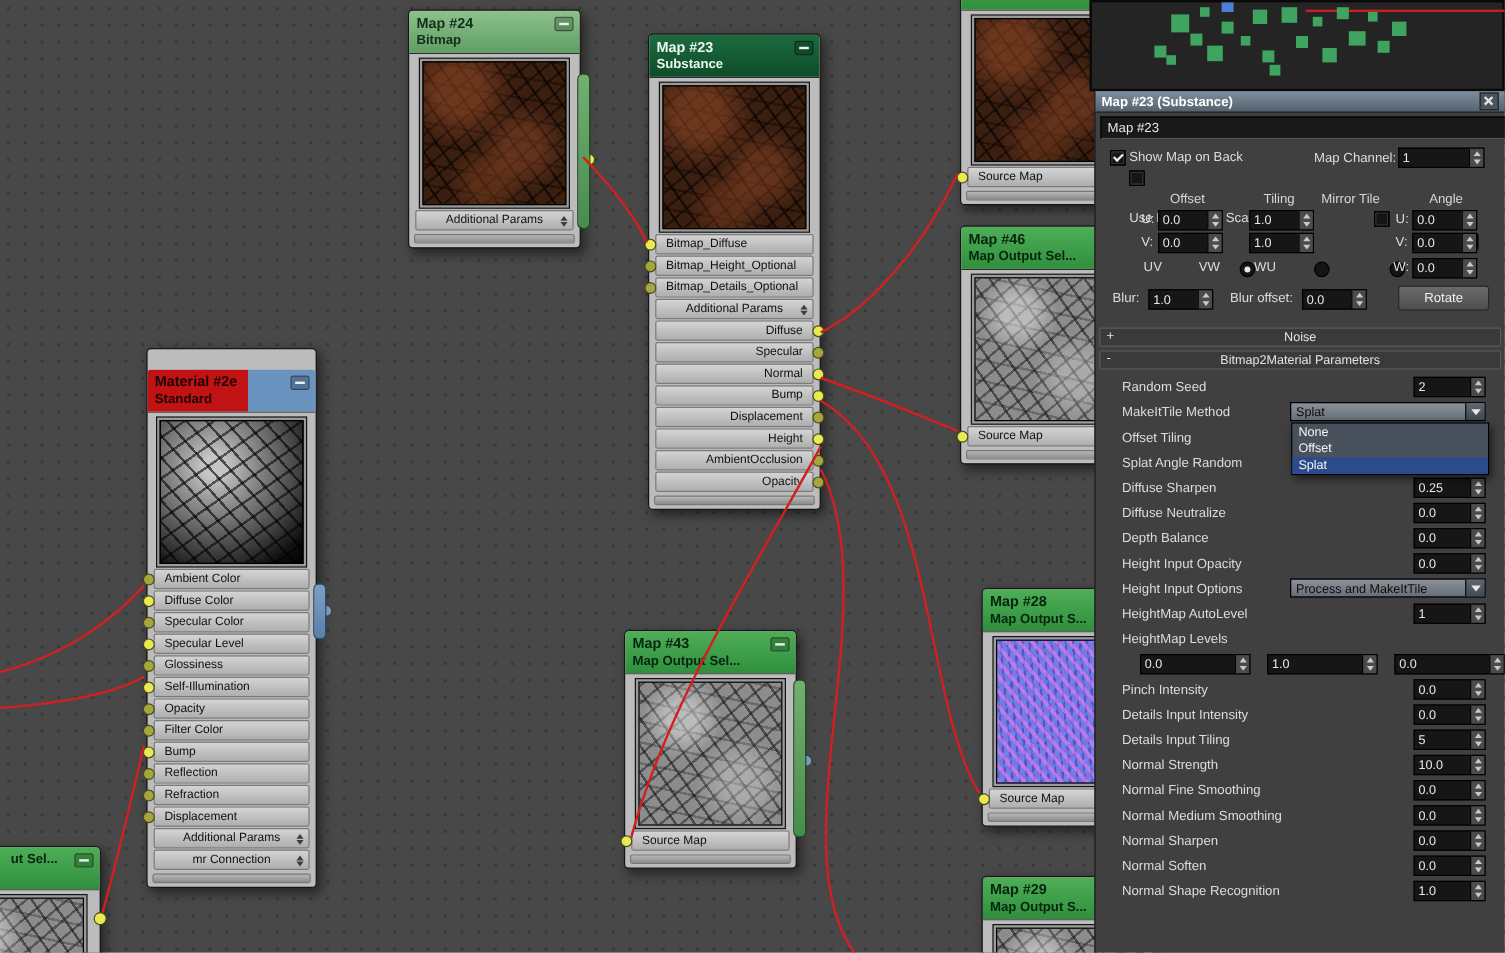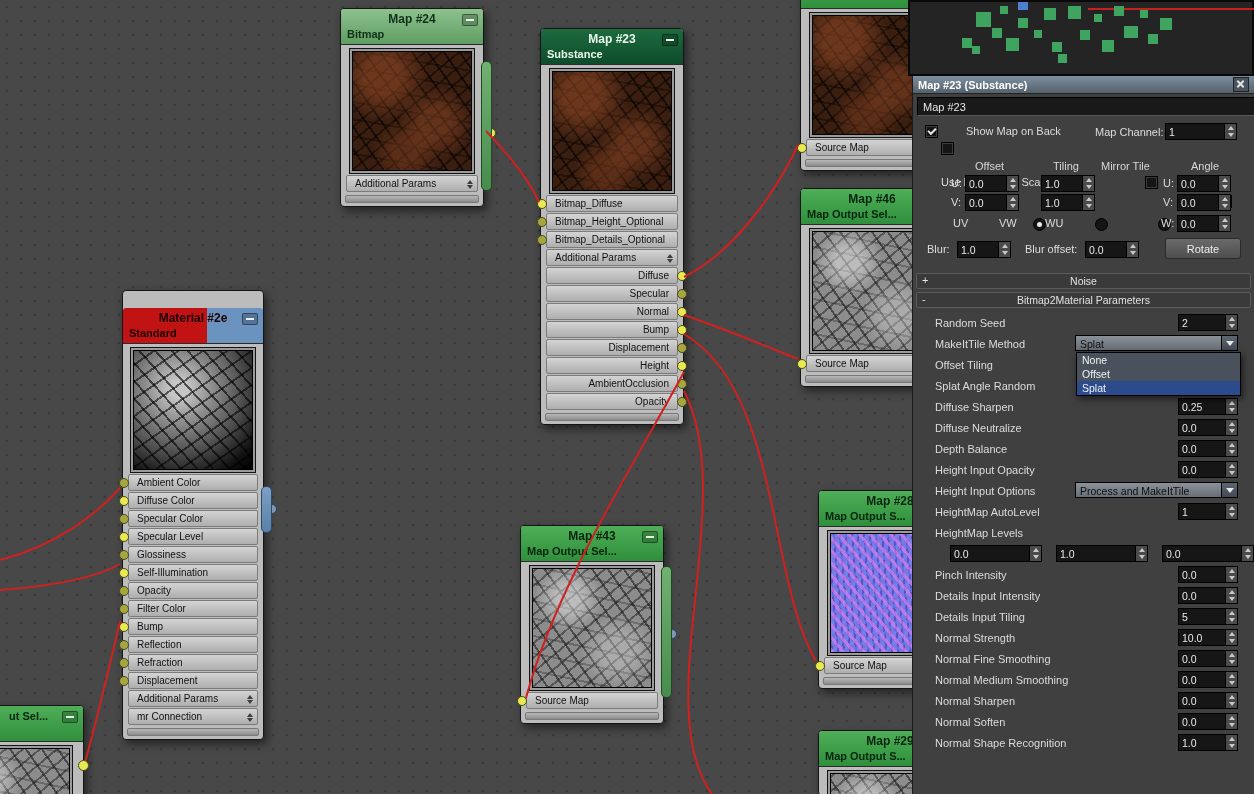--- a/index.html
+++ b/index.html
@@ -7,37 +7,37 @@
   .page{position:relative;width:1254px;height:794px;overflow:hidden;
     background-color:#484848;
     background-image:radial-gradient(#393939 1.2px, transparent 1.7px);
     background-size:14px 14px;}
 
   
   .node{position:absolute;background:#bcbcbc;border:1px solid #151515;border-radius:4px;
         box-shadow:3px 4px 9px rgba(0,0,0,.5);z-index:10;}
   .hdr{position:relative;height:36px;padding:3px 6px;box-sizing:border-box;
        border-bottom:1px solid #2c2c2c;border-radius:3px 3px 0 0;}
-  .hdr .t1{font-size:12px;font-weight:bold;line-height:15px;white-space:nowrap;overflow:hidden;text-align:center;}
+  .hdr .t1{font-size:12px;font-weight:bold;line-height:15px;white-space:nowrap;overflow:hidden;}
   .hdr .t2{font-size:11px;font-weight:bold;line-height:14px;white-space:nowrap;overflow:hidden;}
   .hdr-green{background:linear-gradient(#8ec18d,#5e9e62);color:#10301a;}
   .hdr-green2{background:linear-gradient(#4fae57,#2f8f3c);color:#06250e;}
   .hdr-dkgreen{background:linear-gradient(#1d6b3f,#0e4c2a);color:#eaf6ec;}
   .hdr-mat{background:linear-gradient(90deg,#c11313 0 60%,#6b93c0 60% 100%);color:#1d0404;margin-top:17px;}
   .minus{position:absolute;top:5px;right:5px;width:14px;height:10px;display:flex;align-items:center;
          justify-content:center;background:rgba(0,0,0,.22);border:1px solid rgba(0,0,0,.4);border-radius:2px;}
   .minus .dash{width:8px;height:2px;background:#e9f2e9;}
   .thumb{margin:6px auto 4px;width:118px;height:118px;border:1px solid #000;
          box-shadow:0 0 0 2px #9b9b9b,0 0 0 3px #141414;}
   .slots{padding-bottom:1px;}
   .slot{position:relative;height:17px;margin:1px 5px;line-height:16px;font-size:10px;color:#101010;
         background:linear-gradient(#d4d4d4,#aeaeae);border:1px solid #7b7b7b;border-radius:2px;box-sizing:border-box;}
   .slot .lbl{display:block;padding:0 8px;white-space:nowrap;overflow:hidden;}
   .slot.out .lbl{text-align:right;}
-  .slot.center .lbl{}
+  .slot.center .lbl{text-align:center;}
   .dot{position:absolute;top:3px;width:8px;height:8px;border-radius:50%;border:1px solid #4a4a20;}
   .dot.din{left:-10px}.dot.dout{right:-10px}
   .dot.y{background:#e9e952}.dot.o{background:#a6a63e}
   .dot.blu{background:#7d99b5;border-color:#2c4258}
   .updown{position:absolute;right:4px;top:4px;display:flex;flex-direction:column;gap:1px;}
   .updown .u{width:0;height:0;border-left:3px solid transparent;border-right:3px solid transparent;border-bottom:4px solid #3d3d3d;}
   .updown .d{width:0;height:0;border-left:3px solid transparent;border-right:3px solid transparent;border-top:4px solid #3d3d3d;}
   .strip{height:6px;margin:1px 4px 3px;background:linear-gradient(#b7b7b7,#8c8c8c);
          border:1px solid #787878;border-radius:2px;}
   .capsule{position:absolute;width:9px;border-radius:5px;z-index:9;}
@@ -419,21 +419,21 @@
       <span>Map #23 (Substance)</span>
       <span class="x">
           <i class="xl xa"></i>
           <i class="xl xb"></i>
         </span>
     </div>
     <input class="namefield" value="Map #23" style="">
 
     
     <span class="cb checked abs" style="left:12px;top:49px;"></span>
-    <span class="plbl abs" style="left:28px;top:49px;margin-left:25px;">Show Map on Back</span>
+    <span class="plbl abs" style="left:28px;top:49px;">Show Map on Back</span>
     <span class="plbl abs" style="left:182px;top:50px;">Map Channel:</span>
     <span class="spin abs" style="left:252px;top:47px;">
       <span class="val" style="width:52px;">1</span>
       <span class="arr">
           <i class="up"></i>
           <i class="dn"></i>
         </span>
     </span>
     <span class="cb abs" style="left:12px;top:66px;"></span>
     <span class="plbl abs" style="left:28px;top:66px;margin-top:34px;">Use Real-World Scale</span>

